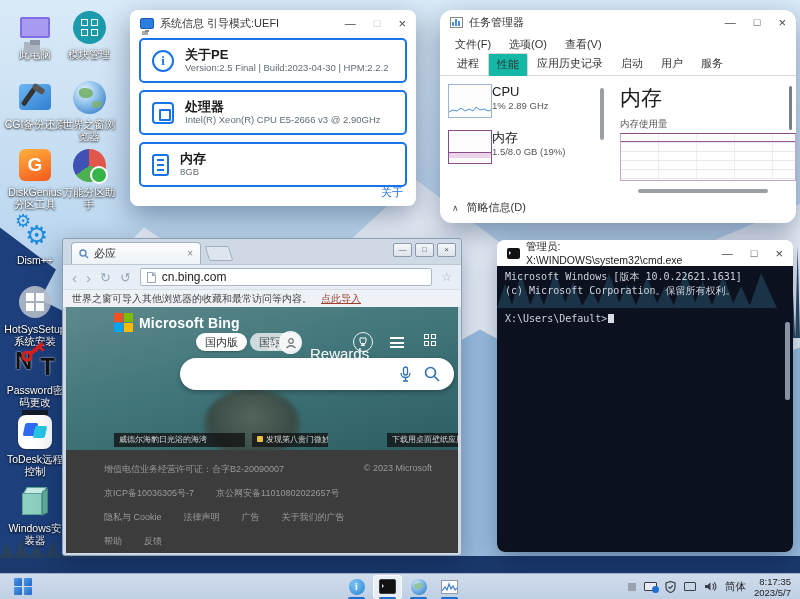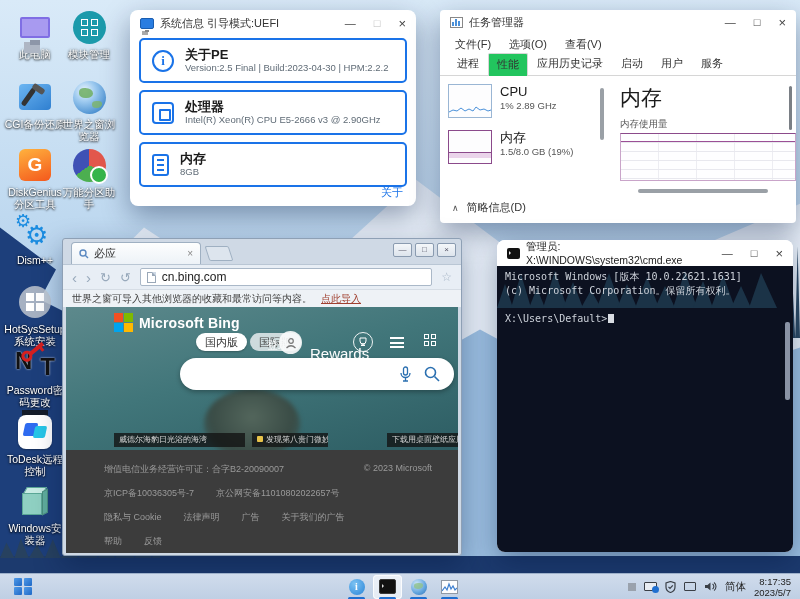--- a/index.html
+++ b/index.html
@@ -75,32 +75,32 @@
   .si-t { font-size:13px; font-weight:bold; color:#1c1c1c; line-height:15px; }
   .si-s { font-size:9.5px; color:#5f6b76; line-height:12px; }
   .ic-info { width:22px; height:22px; border:2px solid #1a73e8; border-radius:50%; color:#1a73e8; font-size:13px; font-weight:bold; font-family:"Liberation Serif",serif; display:flex; align-items:center; justify-content:center; flex:0 0 auto; }
   .ic-chip { width:22px; height:22px; border:2px solid #1a73e8; border-radius:4px; position:relative; flex:0 0 auto; }
   .ic-chip:after { content:""; position:absolute; left:5px; top:5px; width:8px; height:8px; border:2px solid #1a73e8; border-radius:1px; }
   .ic-ram { width:17px; height:22px; border:2px solid #1a73e8; border-radius:3px; position:relative; flex:0 0 auto; }
   .ic-ram:after { content:""; position:absolute; left:3px; top:3px; width:7px; height:12px; background:repeating-linear-gradient(180deg,#1a73e8 0 2px,transparent 2px 5px); }
   .si-about { position:absolute; right:13px; bottom:6px; font-size:11px; color:#1a73e8; cursor:pointer; }
 
   
-  #taskmgr { left:440px; top:10px; width:356px; height:213px; border-radius:4px; z-index:10; overflow:hidden; }
+  #taskmgr { left:440px; top:10px; width:356px; height:213px; border-radius:12px; z-index:10; overflow:hidden; }
   #taskmgr .titlebar { height:25px; font-size:11px; color:#333; }
   .tm-appicon { width:13px; height:11px; border:1px solid #888; background:#fff; display:flex; align-items:flex-end; gap:1px; padding:1px; }
   .tm-appicon i { display:block; width:2px; background:#4a90d9; }
   .tm-menu { display:flex; gap:4px; padding:0 8px; height:19px; align-items:center; font-size:11px; color:#333; }
   .tm-menu span { padding:0 7px; cursor:pointer; }
   .tm-tabs { display:flex; align-items:flex-end; padding:0 8px; height:22px; border-bottom:1px solid #d6d6d6; font-size:11px; color:#333; }
   .tm-tab { padding:3px 8px 4px; cursor:pointer; border:1px solid transparent; border-bottom:none; }
-  .tm-tab.active { background:#22c55e; border-color:#d6d6d6; border-radius:2px 2px 0 0; position:relative; top:1px; }
+  .tm-tab.active { background:#14b8a6; border-color:#d6d6d6; border-radius:2px 2px 0 0; position:relative; top:1px; }
   .tm-body { display:flex; padding:8px 0 0 8px; }
   .tm-left { width:150px; }
-  .tm-entry { display:flex; gap:8px; margin-bottom:12px; cursor:pointer; }
+  .tm-entry { display:flex; margin-bottom:12px; cursor:pointer; }
   .tm-thumb { width:44px; height:34px; background:#fdfdfe; flex:0 0 auto; position:relative; }
   .tm-thumb.cpu { border:1px solid #9ab6d4; }
   .tm-thumb.mem { border:1px solid #8b4a8b; }
   .tm-thumb.mem:after { content:""; position:absolute; left:0; right:0; bottom:5px; height:5px; border-top:1px solid #8b4a8b; background:#ead4ea; }
   .tm-ename { font-size:13px; color:#1c1c1c; line-height:16px; }
   .tm-eval { font-size:9.5px; color:#555; }
   .tm-vscroll { width:4px; height:52px; background:#9aa0a6; border-radius:2px; margin:4px 6px 0 2px; }
   .tm-right { flex:1; padding-left:10px; position:relative; }
   .tm-h1 { font-size:21px; color:#1c1c1c; }
   .tm-h2 { font-size:9.5px; color:#555; margin-top:6px; }

